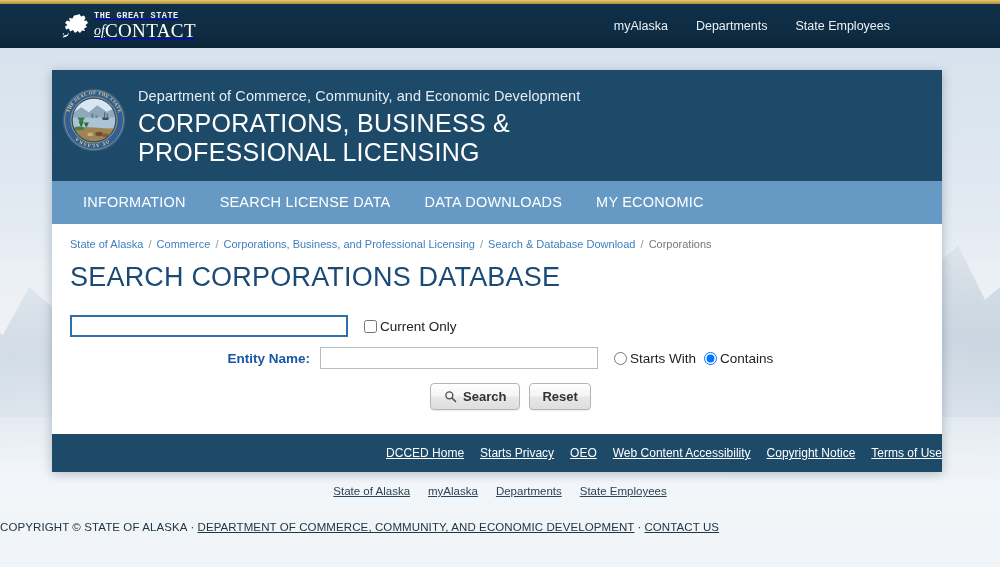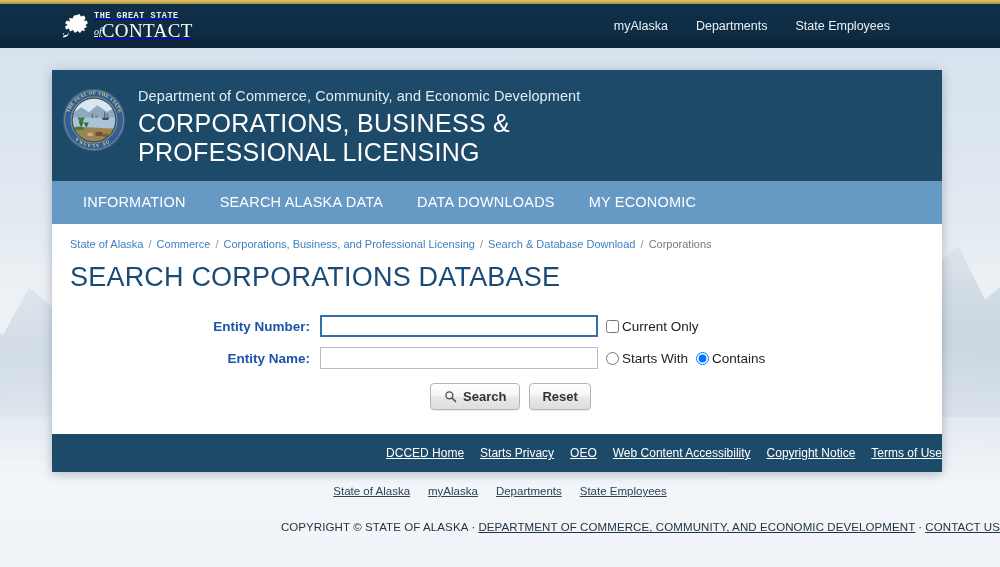--- a/index.html
+++ b/index.html
@@ -81,21 +81,21 @@
   #alaska-logo .ak-small {
     font-family:Liberation Mono, monospace;
     font-size:8.5px; letter-spacing:.55px; font-weight:700;
     display:block; margin-bottom:1px; color:#eef2f6;
   }
   #alaska-logo .ak-big {
     font-family:"Liberation Serif", serif;
     font-size:19px; letter-spacing:.4px; display:block; color:#ffffff;
   }
   #alaska-logo .ak-big .of {
-    font-size:10px; font-style:italic; vertical-align:2px; letter-spacing:0;text-decoration:underline;
+    font-size:14px; font-style:italic; vertical-align:2px; letter-spacing:0;text-decoration:underline;
   }
   #state-nav { margin-left:auto; margin-right:110px; display:flex; gap:28px; }
   #state-nav a {
     color:#eaf1f7; text-decoration:none; font-size:12.5px;
   }
 
   
   #page {
     position:absolute; left:52px; top:70px; width:890px; z-index:4;
     box-shadow: 0 2px 10px rgba(20,40,60,.28);
@@ -146,21 +146,21 @@
   .text-input {
     width:278px; height:22px; padding:2px 4px; font-size:13px;
     font-family:"Liberation Sans", sans-serif;
   }
   .text-input.focused {
     border:2px solid #2f6fae; outline:none; background:#fff;
   }
   .text-input.plain {
     border:1px solid #b6bcc2; background:#fff;
   }
-  .opt-group { margin-left:8px; display:flex; align-items:flex-end; font-size:13.5px; color:#222; }
+  .opt-group { margin-left:16px; display:flex; align-items:flex-end; font-size:13.5px; color:#222; }
   .opt-group label { display:flex; align-items:center; margin-right:8px; cursor:default; }
   .opt-group input { margin:0 3px 0 0; }
 
   #button-row { display:flex; margin-top:14px; padding-left:360px; }
   .btn {
     font-family:"Liberation Sans", sans-serif;
     font-size:13px; font-weight:bold; color:#333;
     background: linear-gradient(180deg,#ffffff 0%, #f4f4f4 48%, #e8e8e8 52%, #dedede 100%);
     border:1px solid #b5b5b5; border-radius:4px;
     padding:5px 13px; cursor:pointer;
@@ -180,21 +180,21 @@
 
   
   #global-links {
     position:absolute; top:485px; left:0; right:0; z-index:4;
     display:flex; justify-content:center; gap:18px;
   }
   #global-links a { color:#2b4456; font-size:11.5px; text-decoration:underline; }
 
   #copyright {
     position:absolute; top:521px; left:0; right:0; z-index:4;
-    text-align:right; color:#223545; font-size:11.5px; letter-spacing:.1px;
+    text-align:left; color:#223545; font-size:11.5px; letter-spacing:.1px;
   }
   #copyright a { color:#223545; text-decoration:underline; }
   #copyright .dot { margin:0 3px; }
 </style>
 </head>
 <body>
 
 <div id="bg-scene">
   <div class="sky"></div>
   <div class="mtn-left"></div>
@@ -281,21 +281,21 @@
     </svg>
 
     <div id="header-titles">
       <div id="dept-line">Department of Commerce, Community, and Economic Development</div>
       <div id="site-title">CORPORATIONS, BUSINESS &amp; PROFESSIONAL LICENSING</div>
     </div>
   </div>
 
   <nav id="main-nav">
     <a href="#">INFORMATION</a>
-    <a href="#">SEARCH ALASKA DATA</a>
+    <a href="#">SEARCH LICENSE DATA</a>
     <a href="#">DATA DOWNLOADS</a>
     <a href="#">MY ECONOMIC</a>
   </nav>
 
   <div id="content">
 
     <div id="breadcrumb">
       <a href="#">State of Alaska</a>
       <span class="sep">/</span>
       <a href="#">Commerce</a>
@@ -305,21 +305,20 @@
       <a href="#">Search &amp; Database Download</a>
       <span class="sep">/</span>
       <span class="current">Corporations</span>
     </div>
 
     <h1 id="page-title">SEARCH CORPORATIONS DATABASE</h1>
 
     <form id="search-form">
 
       <div class="form-row">
-        <div class="form-label">Entity Number:</div>
         <input class="text-input focused" type="text" value="" style="">
         <div class="opt-group">
           <label>
             <input type="checkbox" style="">
             <span>Current Only</span>
           </label>
         </div>
       </div>
 
       <div class="form-row">

